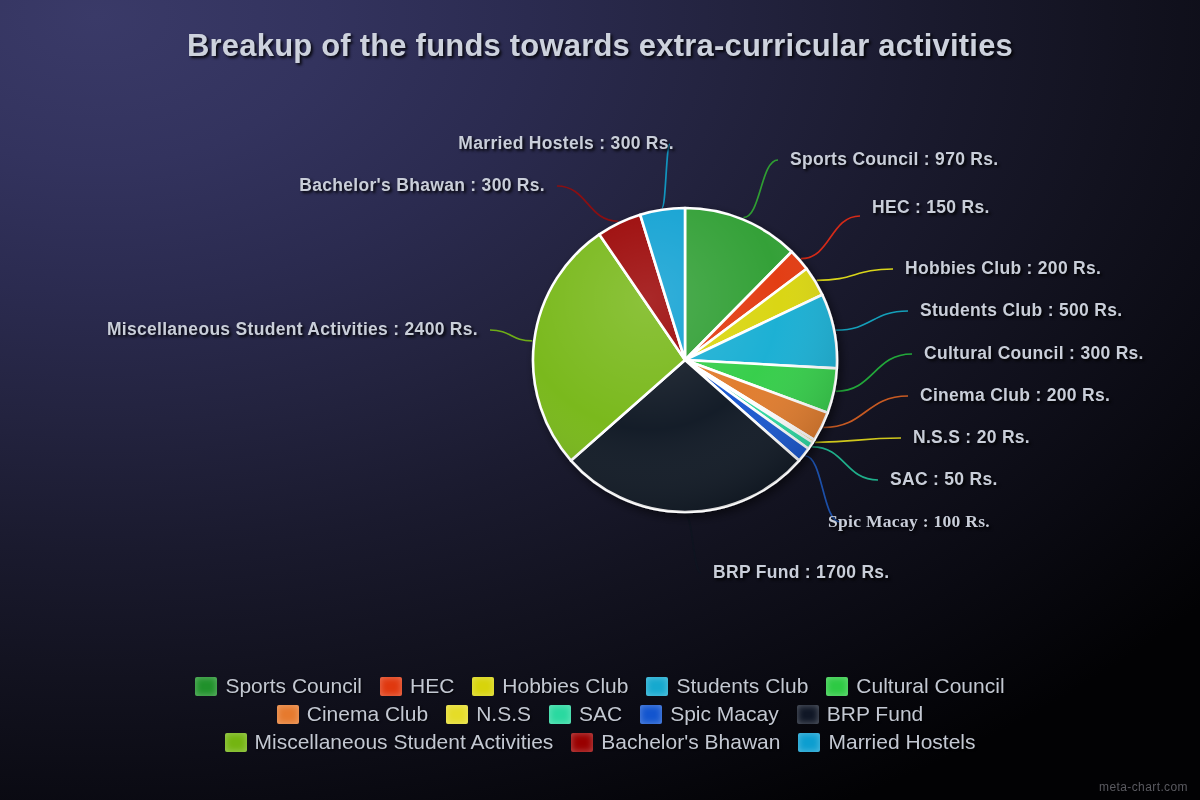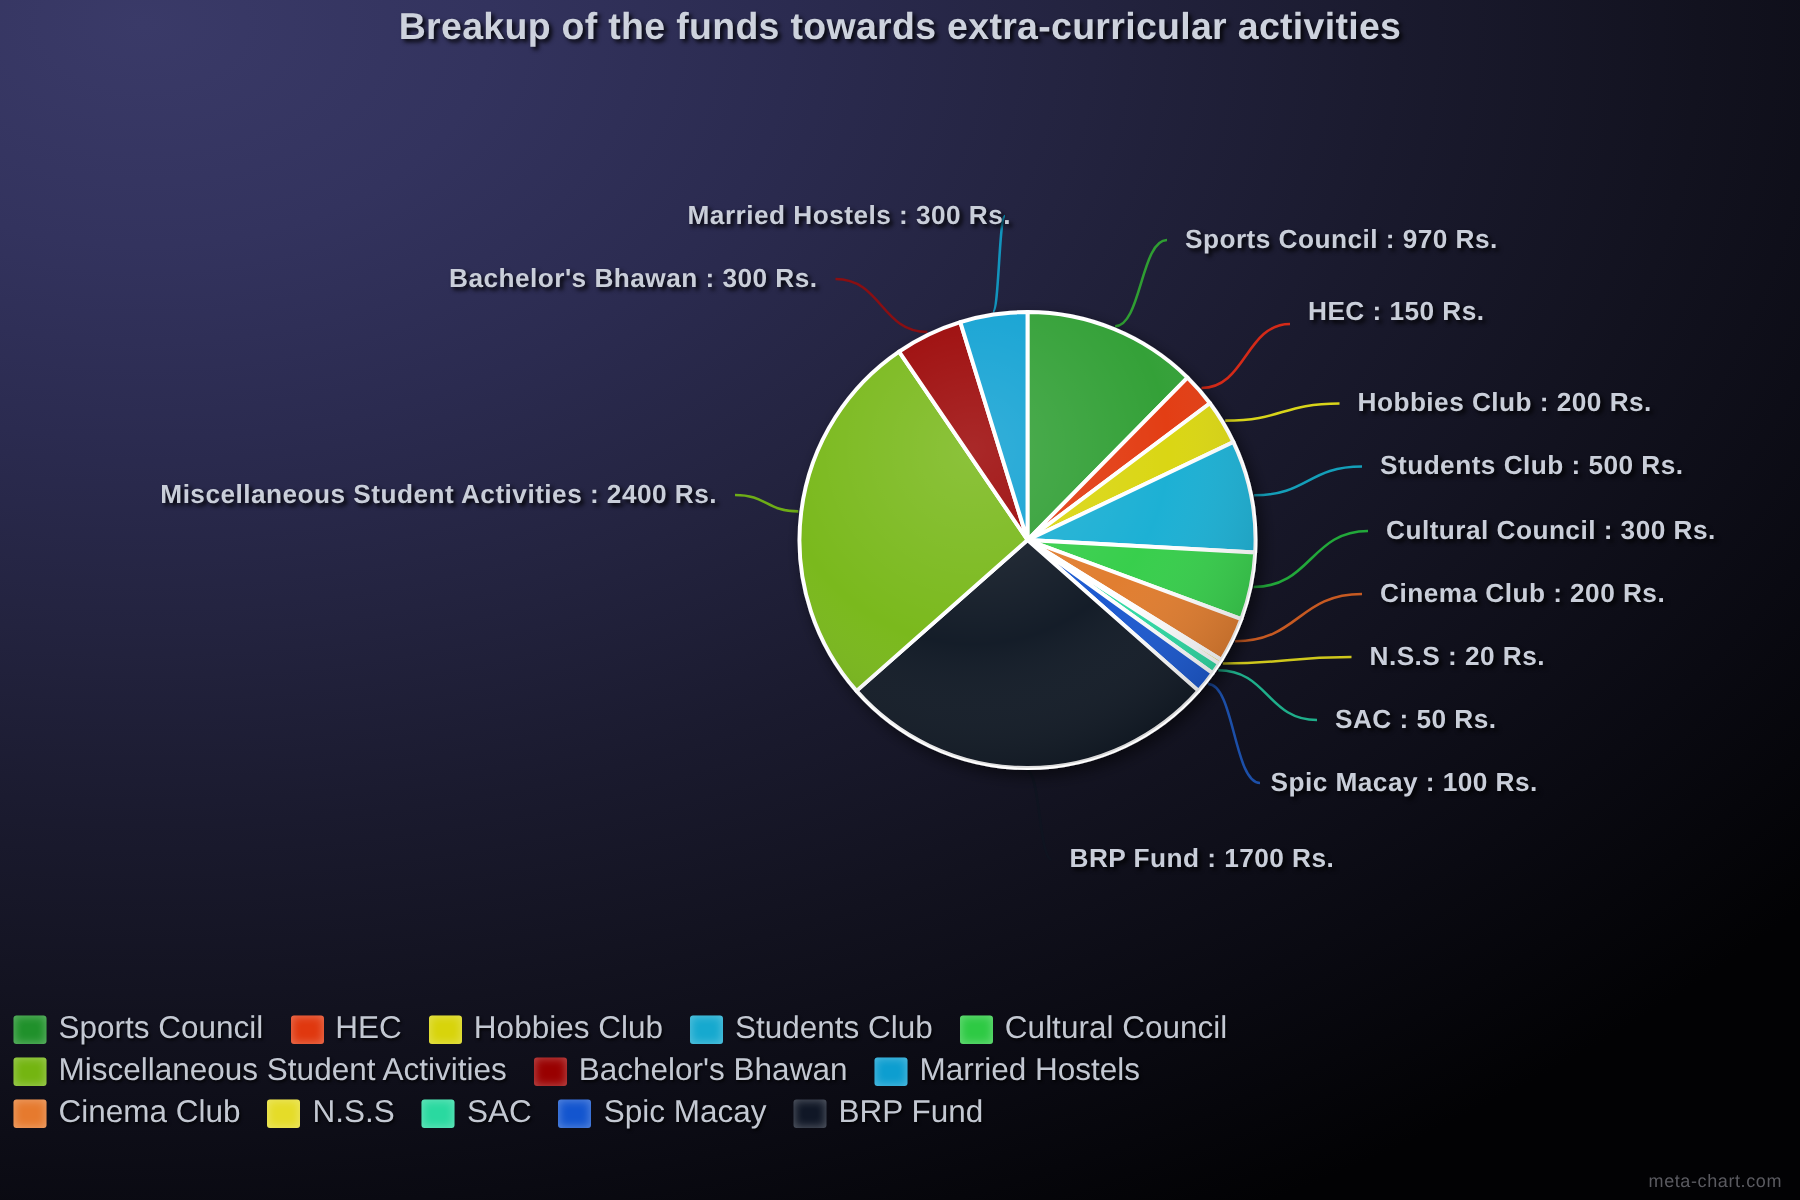--- a/index.html
+++ b/index.html
@@ -10,23 +10,23 @@
     background:#000;
   }
   #stage{
     position:relative;width:1200px;height:800px;
     background:
       radial-gradient(120% 115% at 8% 2%, #3a3a68 0%, #33335e 16%, #2b2b50 30%, #23233f 44%, #1a1a2e 58%, #12121f 72%, #0a0a12 86%, #020204 100%);
     overflow:hidden;
   }
   
   #chart-title{
-    position:absolute;left:0;top:4px;width:1200px;
+    position:absolute;left:0;top:28px;width:1200px;
     text-align:center;
-    font-size:25px;font-weight:bold;
+    font-size:31px;font-weight:bold;
     color:#cdd2dd;
     letter-spacing:.2px;
     text-shadow:2px 2px 3px rgba(0,0,0,.85);
   }
   
   #pie-wrap{position:absolute;left:0;top:0;width:1200px;height:800px;}
   #pie-svg{position:absolute;left:0;top:0;}
   
   .callout{
     position:absolute;
@@ -40,21 +40,21 @@
   .callout.l{text-align:right;}
   
   #legend{
     position:absolute;left:0;top:672px;width:1200px;
     display:flex;flex-wrap:wrap;justify-content:center;
     align-content:flex-start;
     gap:0 0;
   }
   .legend-row{
     width:100%;
-    display:flex;justify-content:flex-start;align-items:center;
+    display:flex;justify-content:center;align-items:center;
     height:28px;
   }
   .legend-item{
     display:flex;align-items:center;
     margin:0 9px;
   }
   .legend-swatch{
     width:22px;height:19px;
     margin-right:8px;
     border-radius:2px;
@@ -129,21 +129,21 @@
 
   <div id="callout-layer">
       <div class="callout r" style="top: 149px; left: 790px;">Sports Council : 970 Rs.</div>
       <div class="callout r" style="top: 197px; left: 872px;">HEC : 150 Rs.</div>
       <div class="callout r" style="top: 258px; left: 905px;">Hobbies Club : 200 Rs.</div>
       <div class="callout r" style="top: 300px; left: 920px;">Students Club : 500 Rs.</div>
       <div class="callout r" style="top: 343px; left: 924px;">Cultural Council : 300 Rs.</div>
       <div class="callout r" style="top: 385px; left: 920px;">Cinema Club : 200 Rs.</div>
       <div class="callout r" style="top: 427px; left: 913px;">N.S.S : 20 Rs.</div>
       <div class="callout r" style="top: 469px; left: 890px;">SAC : 50 Rs.</div>
-      <div class="callout r" style="top: 511px; left: 847px;">Spic Macay : 100 Rs.</div>
+      <div class="callout r" style="top: 511px; left: 828px; font-family: Liberation Serif, serif;">Spic Macay : 100 Rs.</div>
       <div class="callout r" style="top: 562px; left: 713px;">BRP Fund : 1700 Rs.</div>
       <div class="callout l" style="top: 319px; left: 0px; width: 478px;">Miscellaneous Student Activities : 2400 Rs.</div>
       <div class="callout l" style="top: 175px; left: 0px; width: 545px;">Bachelor's Bhawan : 300 Rs.</div>
       <div class="callout l" style="top: 133px; left: 16px; width: 658px;">Married Hostels : 300 Rs.</div>
     </div>
 
   <div id="legend">
       <div class="legend-row">
         <div class="legend-item">
           <span class="legend-swatch" style="background: rgb(32, 145, 43);"></span>
@@ -161,50 +161,50 @@
           <span class="legend-swatch" style="background: rgb(22, 169, 207);"></span>
           <span class="legend-label">Students Club</span>
         </div>
         <div class="legend-item">
           <span class="legend-swatch" style="background: rgb(46, 202, 68);"></span>
           <span class="legend-label">Cultural Council</span>
         </div>
       </div>
       <div class="legend-row">
         <div class="legend-item">
+          <span class="legend-swatch" style="background: rgb(230, 122, 46);"></span>
+          <span class="legend-label">Cinema Club</span>
+        </div>
+        <div class="legend-item">
+          <span class="legend-swatch" style="background: rgb(229, 220, 40);"></span>
+          <span class="legend-label">N.S.S</span>
+        </div>
+        <div class="legend-item">
+          <span class="legend-swatch" style="background: rgb(42, 217, 160);"></span>
+          <span class="legend-label">SAC</span>
+        </div>
+        <div class="legend-item">
+          <span class="legend-swatch" style="background: rgb(19, 85, 207);"></span>
+          <span class="legend-label">Spic Macay</span>
+        </div>
+        <div class="legend-item">
+          <span class="legend-swatch" style="background: rgb(16, 23, 38);"></span>
+          <span class="legend-label">BRP Fund</span>
+        </div>
+      </div>
+      <div class="legend-row">
+        <div class="legend-item">
           <span class="legend-swatch" style="background: rgb(116, 181, 17);"></span>
           <span class="legend-label">Miscellaneous Student Activities</span>
         </div>
         <div class="legend-item">
           <span class="legend-swatch" style="background: rgb(153, 0, 0);"></span>
           <span class="legend-label">Bachelor's Bhawan</span>
         </div>
         <div class="legend-item">
           <span class="legend-swatch" style="background: rgb(13, 158, 208);"></span>
           <span class="legend-label">Married Hostels</span>
         </div>
       </div>
-      <div class="legend-row">
-        <div class="legend-item">
-          <span class="legend-swatch" style="background: rgb(230, 122, 46);"></span>
-          <span class="legend-label">Cinema Club</span>
-        </div>
-        <div class="legend-item">
-          <span class="legend-swatch" style="background: rgb(229, 220, 40);"></span>
-          <span class="legend-label">N.S.S</span>
-        </div>
-        <div class="legend-item">
-          <span class="legend-swatch" style="background: rgb(42, 217, 160);"></span>
-          <span class="legend-label">SAC</span>
-        </div>
-        <div class="legend-item">
-          <span class="legend-swatch" style="background: rgb(19, 85, 207);"></span>
-          <span class="legend-label">Spic Macay</span>
-        </div>
-        <div class="legend-item">
-          <span class="legend-swatch" style="background: rgb(16, 23, 38);"></span>
-          <span class="legend-label">BRP Fund</span>
-        </div>
-      </div>
     </div>
 
   <div id="watermark">meta-chart.com</div>
 </div>
 
 </body></html>

